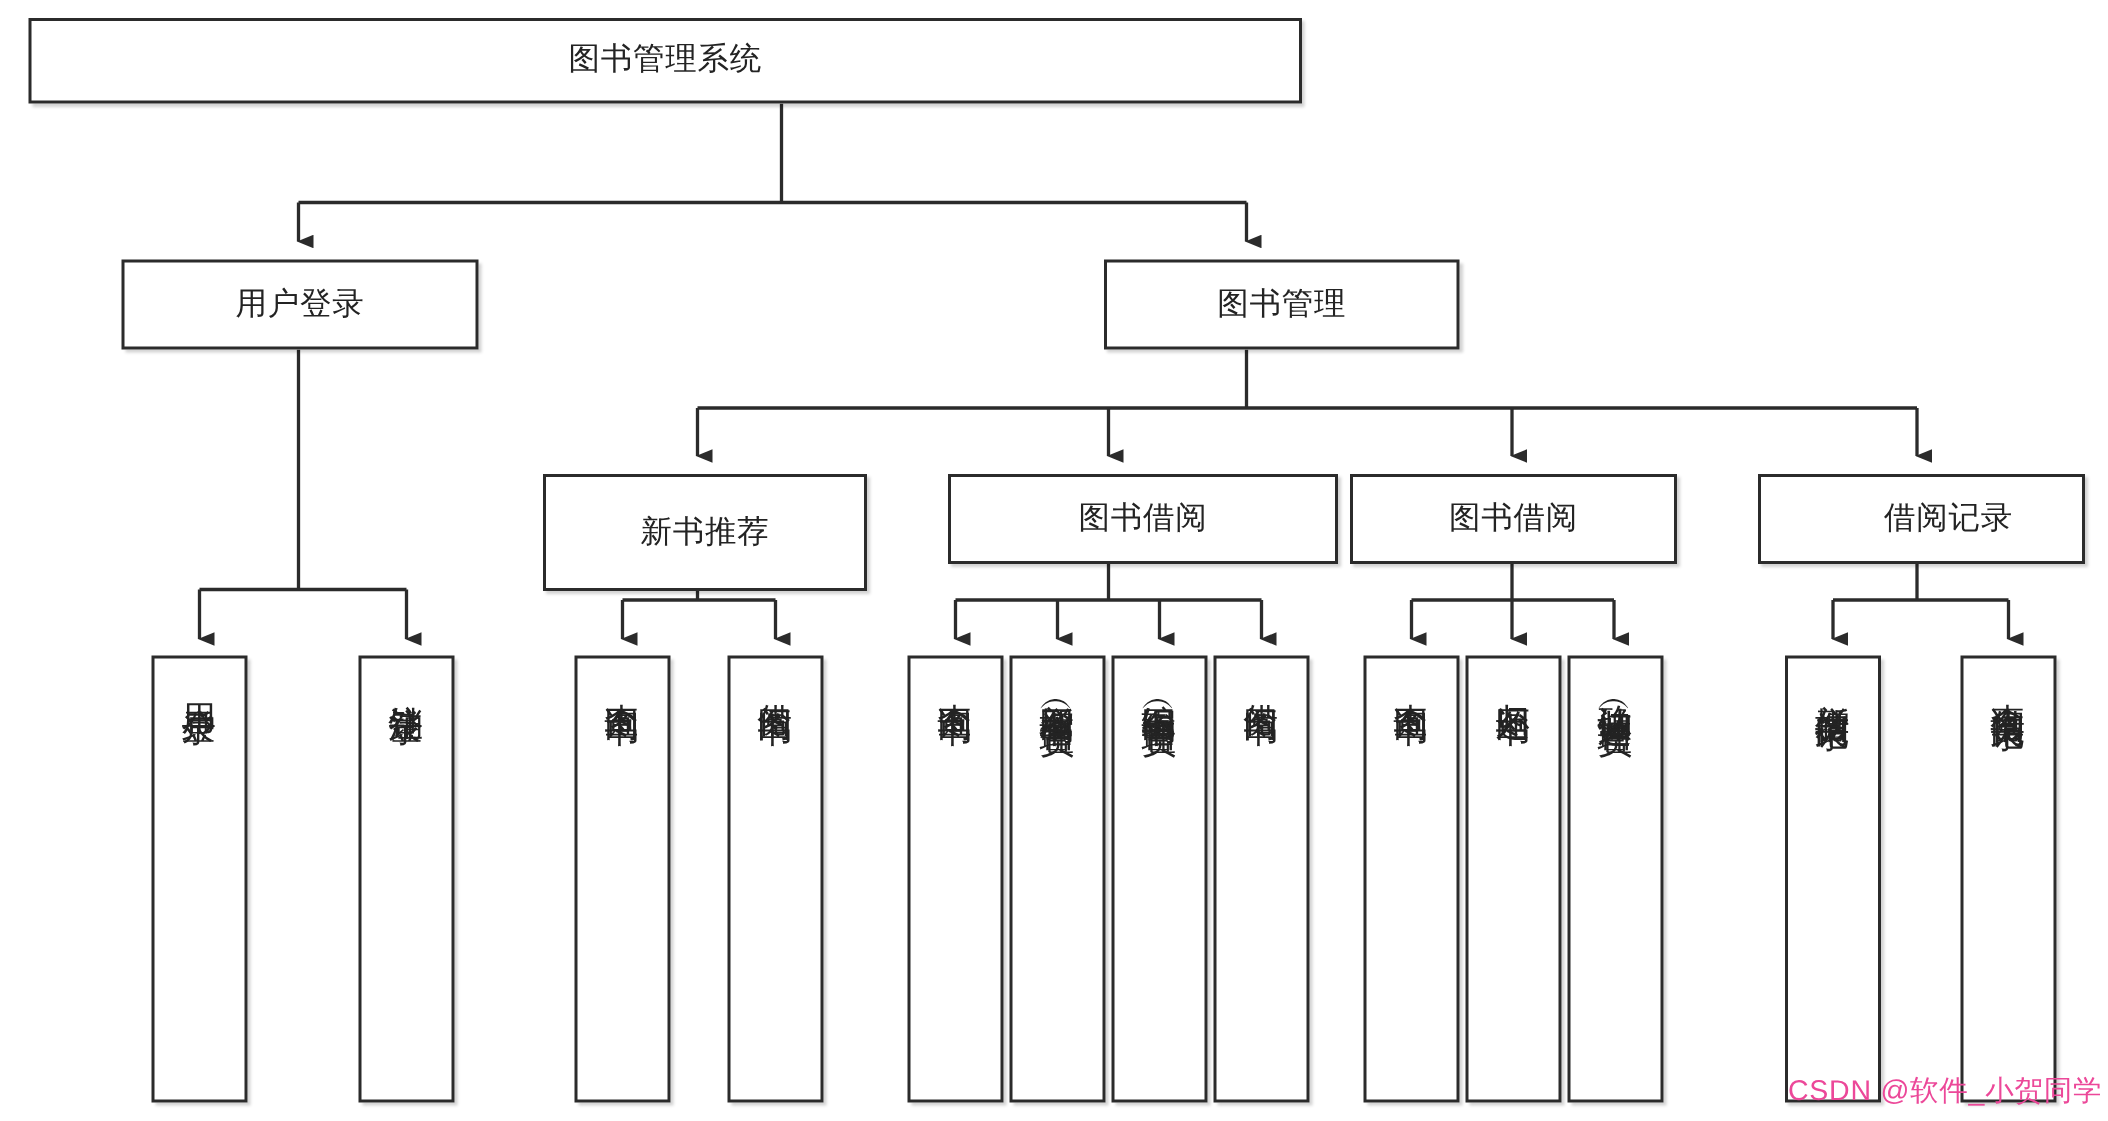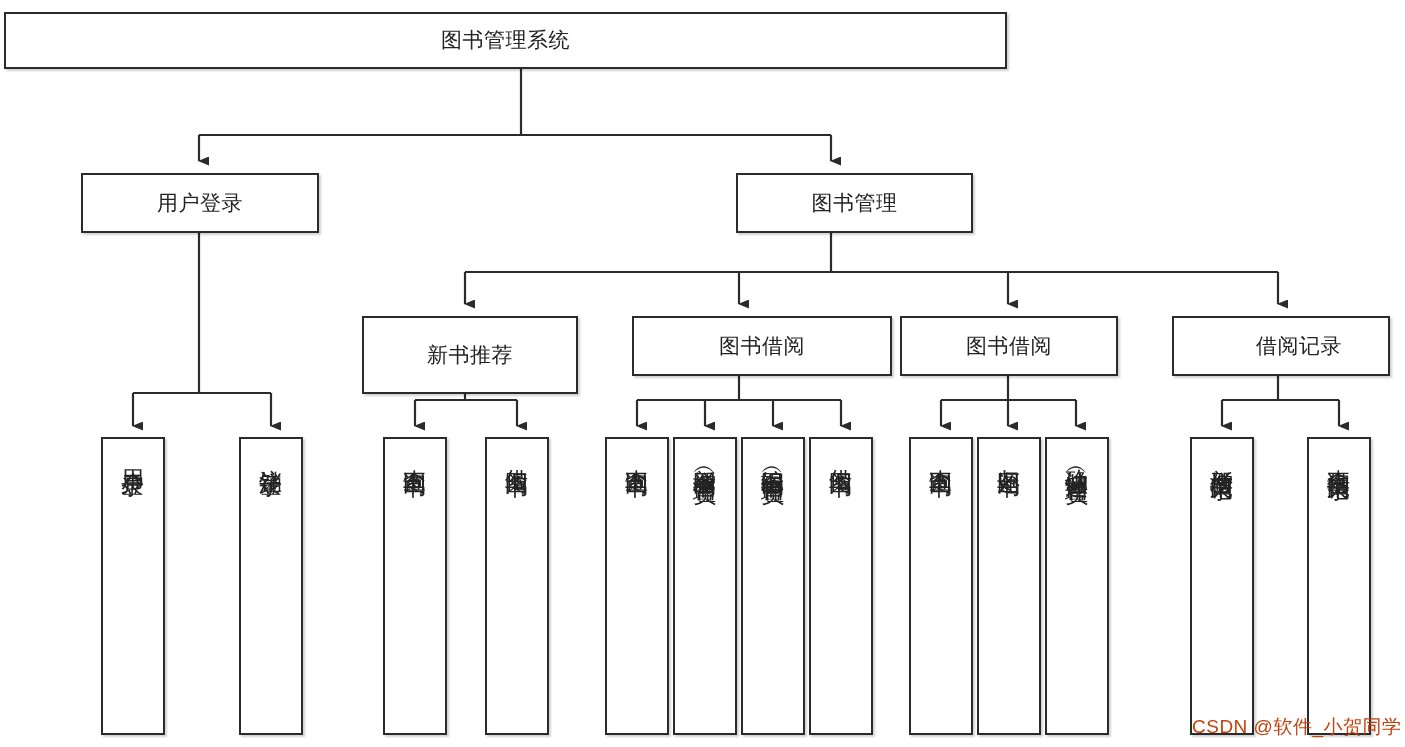--- a/index.html
+++ b/index.html
@@ -56,21 +56,21 @@
     writing-mode: vertical-rl;
     text-orientation: upright;
     font-size: 23px;
     line-height: 1.05;
     letter-spacing: 2px;
     white-space: nowrap;
   }
   .watermark {
     position: absolute;
     font-size: 19px;
-    color: #c2410c;
+    color: #ec4899;
     white-space: nowrap;
     letter-spacing: 0.5px;
     user-select: none;
   }
 </style>
 </head>
 <body>
 
 <div id="diagram-root">
 
@@ -117,21 +117,21 @@
       <path d="M1008,400 L1008,426" marker-end="url(#arrow)"></path>
       <path d="M1076,400 L1076,426" marker-end="url(#arrow)"></path>
 
       <path d="M1278,376 L1278,400"></path>
       <path d="M1222,400 L1339,400"></path>
       <path d="M1222,400 L1222,426" marker-end="url(#arrow)"></path>
       <path d="M1339,400 L1339,426" marker-end="url(#arrow)"></path>
     </g>
   </svg>
 
-  <div class="node horizontal" style="left:4px; top:12px; width:1003px; height:57px;text-align:right;">
+  <div class="node horizontal" style="left:19px; top:12px; width:849px; height:57px;text-align:right;">
     <span class="node-label">图书管理系统</span>
   </div>
 
   <div class="node horizontal" style="left:81px; top:173px; width:238px; height:60px;">
     <span class="node-label">用户登录</span>
   </div>
 
   <div class="node horizontal" style="left:736px; top:173px; width:237px; height:60px;">
     <span class="node-label">图书管理</span>
   </div>

